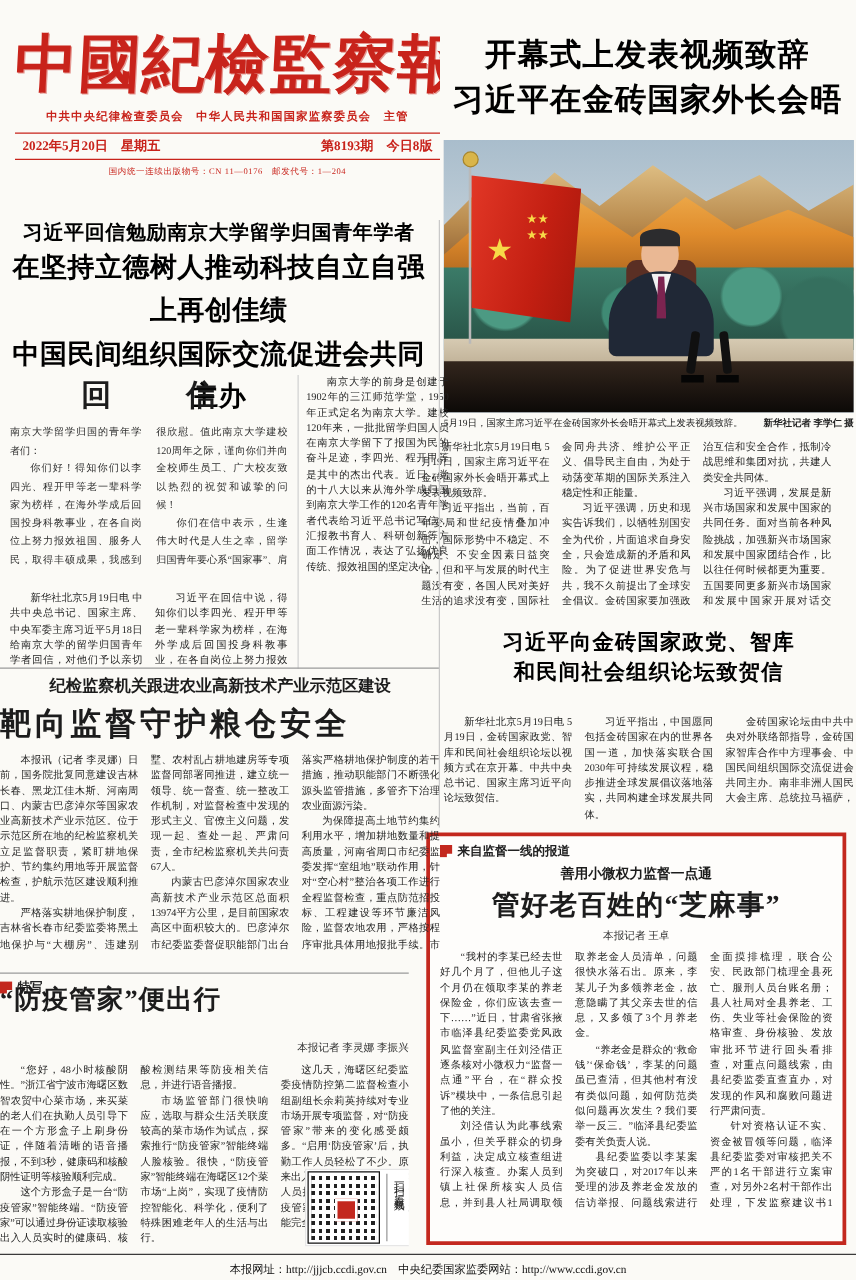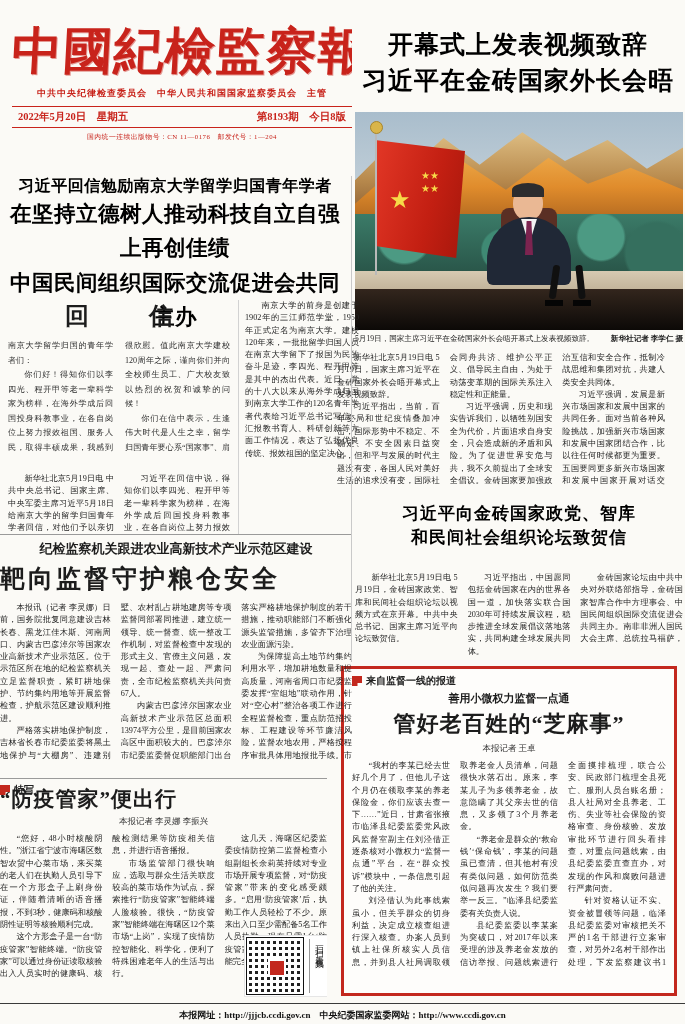--- a/index.html
+++ b/index.html
@@ -98,34 +98,34 @@
   .hx-news{margin-top:6px;height:84px;}
   .midcol{left:238px;top:300px;width:114px;height:235px;border-left:1px solid #d2d2d2;padding-left:6px;}
   
   .grain{left:0;top:534px;width:352px;height:242px;border-top:1px solid #9a9a9a;padding-top:5px;box-sizing:border-box;}
   .gr-kicker{text-align:center;font-size:13px;font-weight:bold;}
   .gr-head{text-align:left;font-size:25px;font-weight:900;letter-spacing:3px;margin:4px 0 7px;}
   .gr-body{height:168px;}
   
   .texie{left:0;top:778px;width:327px;height:222px;border-top:1px solid #9a9a9a;padding-top:4px;box-sizing:border-box;position:absolute;}
   .tx-head{font-size:21px;font-weight:900;letter-spacing:1px;margin-top:-12px;}
-  .tx-byline{text-align:center;font-size:8.5px;margin-top:3px;color:#333;}
+  .tx-byline{text-align:right;font-size:8.5px;margin-top:20px;color:#333;}
   .tx-body{margin-top:5px;height:168px;}
   .qr-wrap{position:absolute;left:244px;top:156px;width:92px;height:62px;background:#fff;
     display:flex;align-items:center;border:1px solid #e6e6e6;padding:2px;box-sizing:border-box;}
   .qr{width:52px;height:52px;position:relative;background:
       repeating-linear-gradient(0deg,#111 0 3px,#fff 3px 6px),
       repeating-linear-gradient(90deg,#111 0 3px,#fff 3px 6px);
       background-blend-mode:screen;border:2px solid #fff;outline:1px solid #111;}
   .qr:before{content:"";position:absolute;left:19px;top:19px;width:14px;height:14px;background:#c3281e;border:2px solid #fff;}
   .qr-label{writing-mode:vertical-rl;font-size:8.5px;letter-spacing:2px;margin-left:6px;border-left:1px solid #999;padding-left:4px;height:54px;}
   
   .vdiv{left:351px;top:176px;width:1px;height:486px;background:#c9c9c9;}
   .footer{left:0;top:1003px;width:685px;border-top:1.5px solid #3a3a3a;text-align:center;
-    font-size:9px;font-weight:bold;padding-top:5px;color:#111;}
+    font-size:9px;font-weight:normal;padding-top:5px;color:#111;}
 </style>
 </head>
 <body>
 
 <div class="sec masthead">
   <div class="mh-title">中國紀檢監察報</div>
   <div class="mh-org">中共中央纪律检查委员会　中华人民共和国国家监察委员会　主管</div>
   <div class="mh-daterow">
     <span>2022年5月20日　星期五</span>
     <span>第8193期　今日8版</span>

